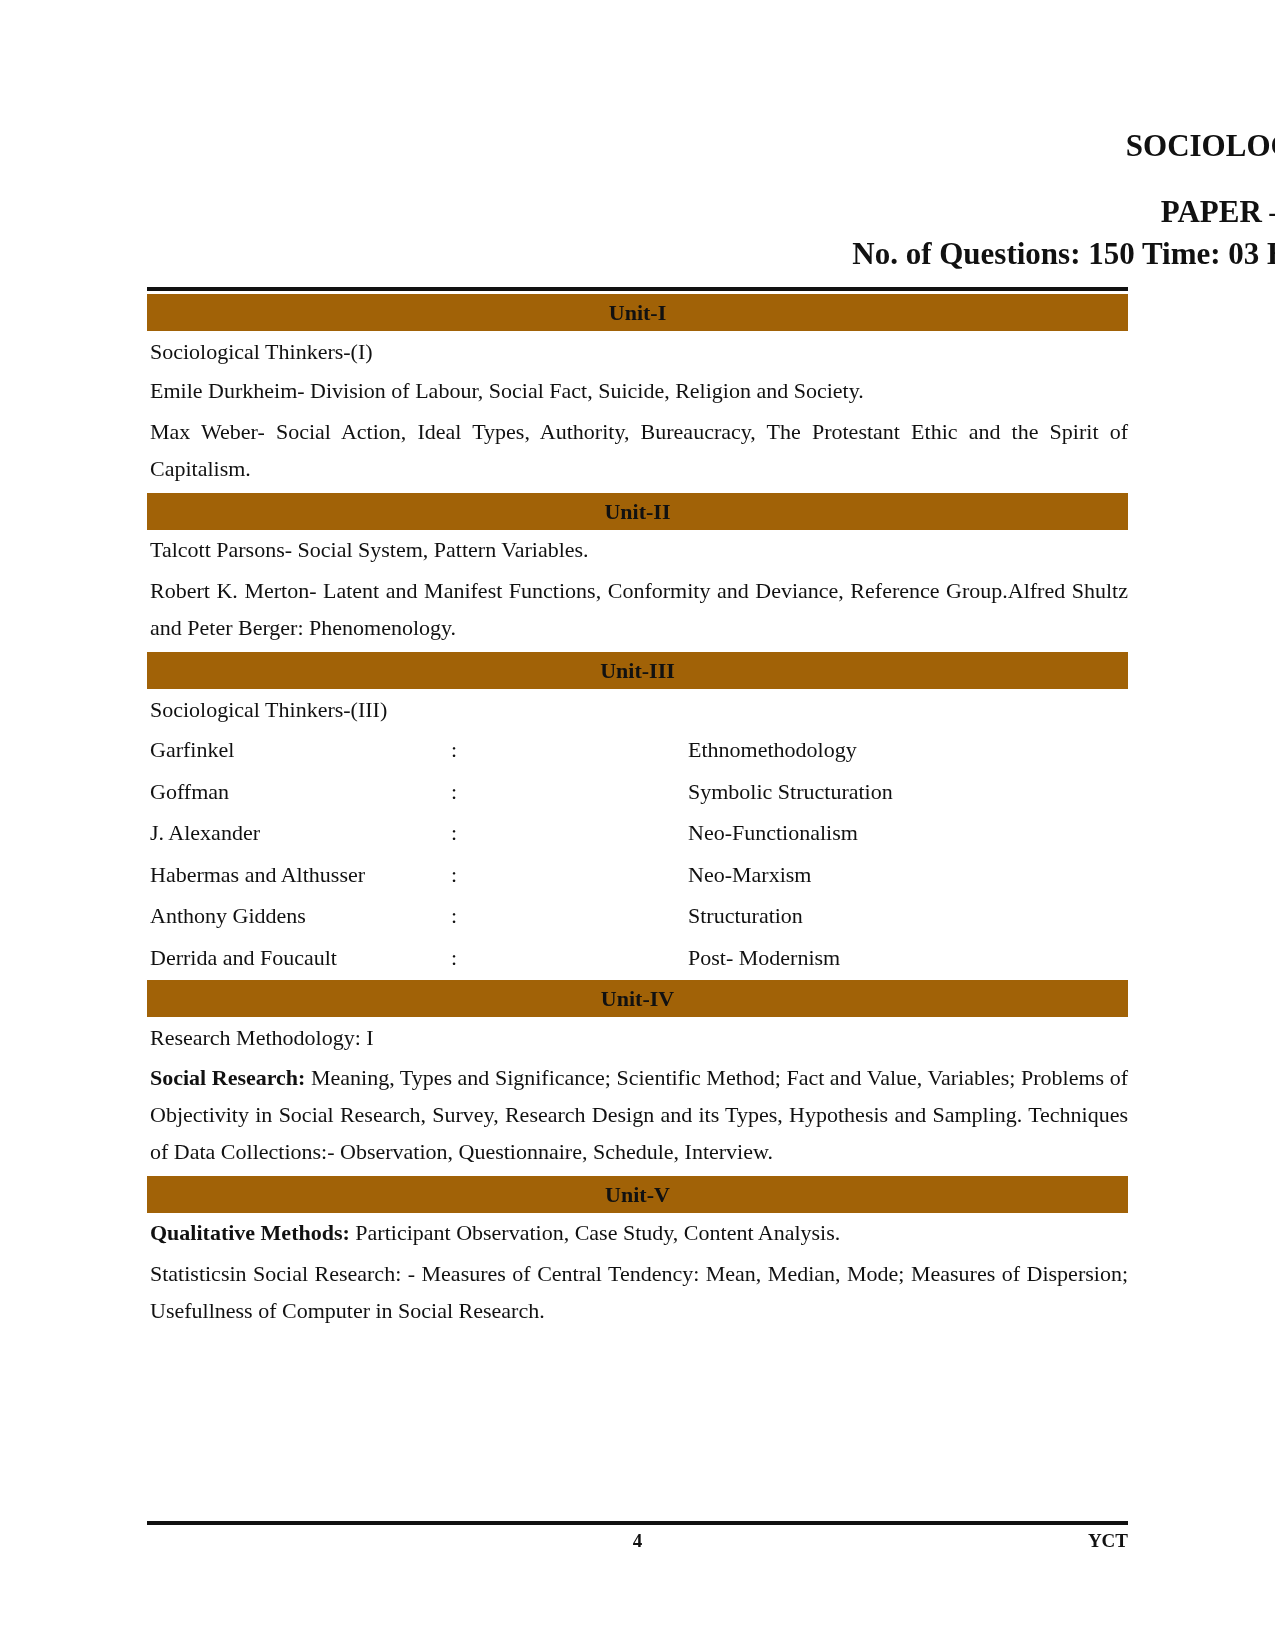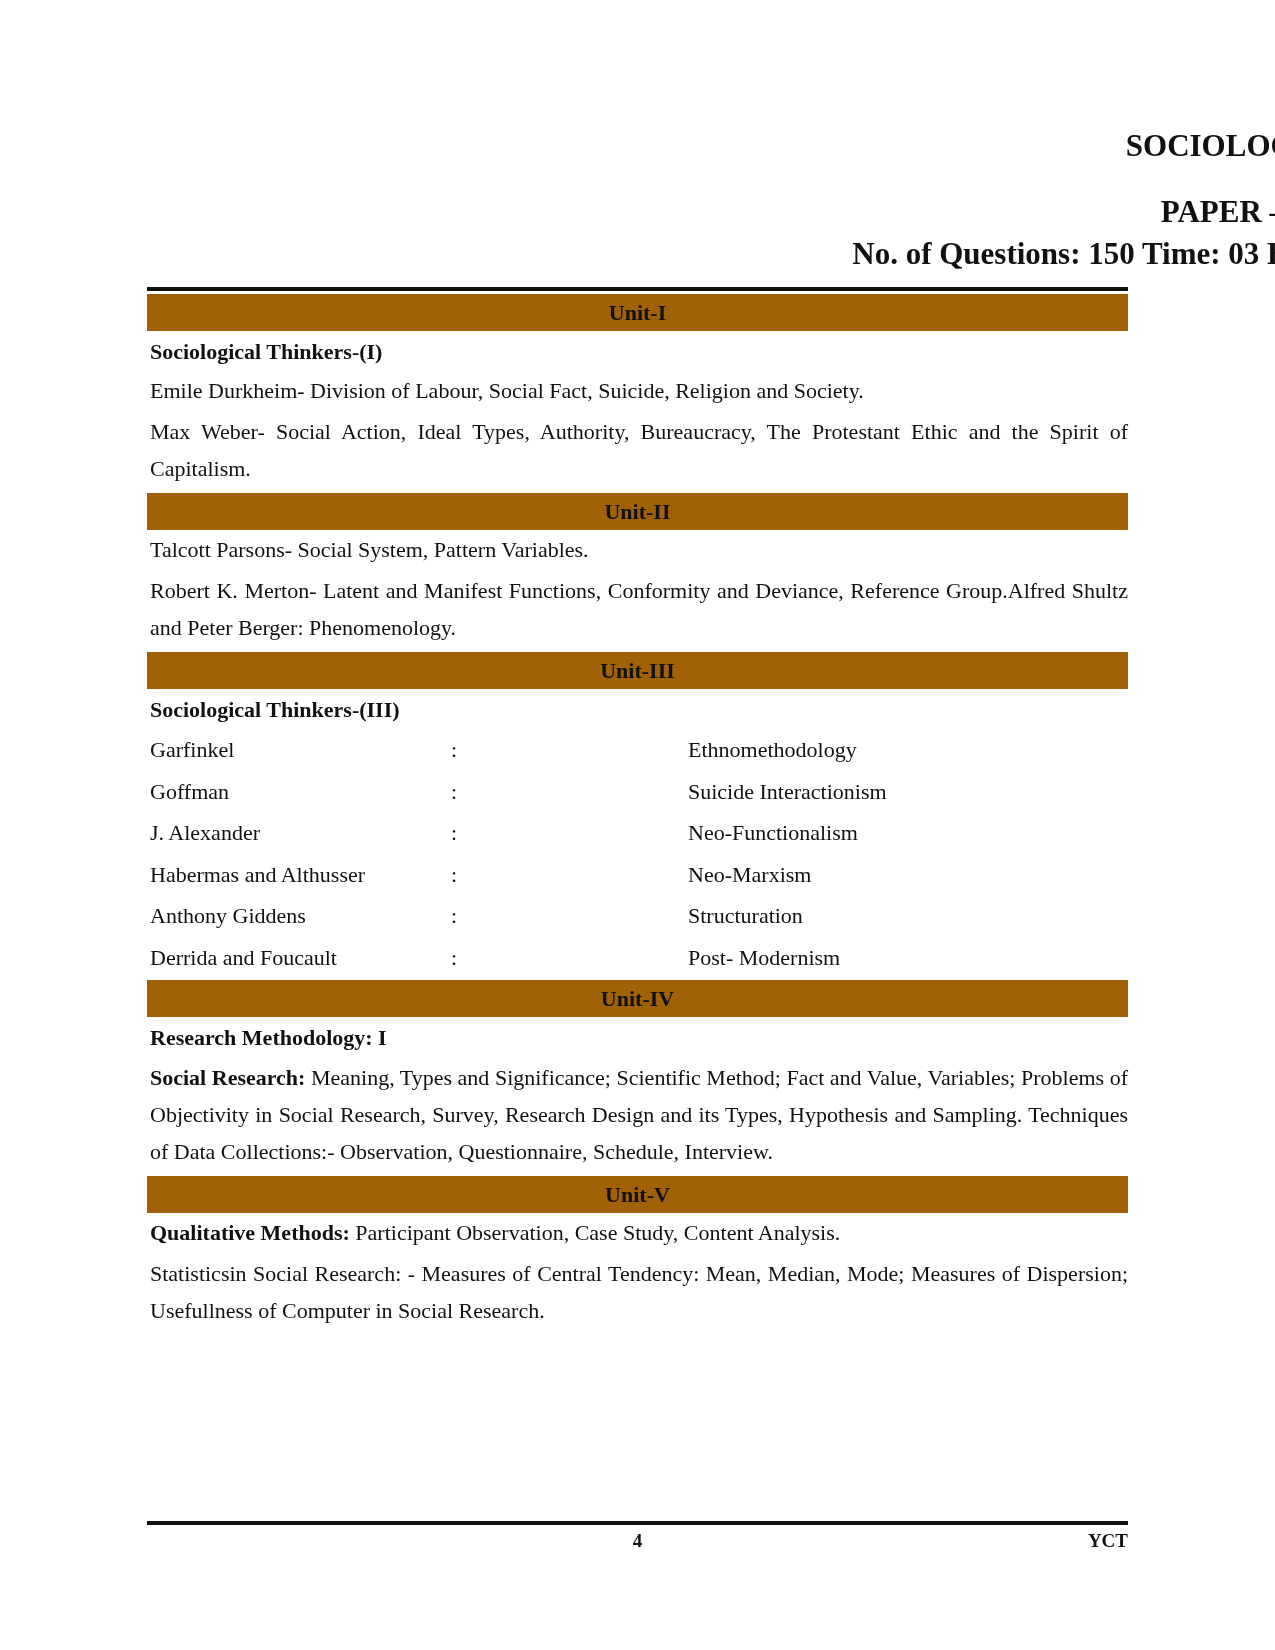--- a/index.html
+++ b/index.html
@@ -9,21 +9,21 @@
   .title { position: absolute; left: 0; width: 1275px; text-align: right; font-weight: bold; margin: 0; padding-left: 42px; }
   .t1 { top: 128px; font-size: 31px; }
   .t2 { top: 194px; font-size: 31px; }
   .t3 { top: 236px; font-size: 31px; }
   .rule { position: absolute; left: 147px; width: 981px; height: 4px; background: #111; }
   .rule-top { top: 287px; }
   .rule-bottom { top: 1521px; }
   .content { position: absolute; left: 147px; top: 294px; width: 981px; }
   .band { background: #a16207; height: 37px; line-height: 37px; text-align: center;
           font-weight: bold; font-size: 22px; margin: 0; }
-  .heading { font-weight: bold; font-size: 22px; margin: 0; padding-left: 3px; height: 40px; line-height: 42px; }
+  .heading { font-weight: normal; font-size: 22px; margin: 0; padding-left: 3px; height: 40px; line-height: 42px; }
   .para { font-size: 22px; line-height: 37px; margin: 0 0 4px 0; padding-left: 3px; text-align: justify; }
   .para.single { line-height: 40px; margin: 0; }
   .lead { font-weight: bold; }
   .thinkers { margin: 0; padding: 0; list-style: none; }
   .thinker-row { position: relative; height: 41.5px; line-height: 41.5px; font-size: 22px; }
   .thinker-name { position: absolute; left: 3px; }
   .thinker-colon { position: absolute; left: 304px; }
   .thinker-school { position: absolute; left: 517px; margin-left: 24px; }
   .footer-num { position: absolute; top: 1530px; left: 0; width: 1275px; text-align: center; font-weight: bold; font-size: 19px; }
   .footer-brand { position: absolute; top: 1530px; right: 147px; font-weight: bold; font-size: 19px; }
@@ -58,21 +58,21 @@
       <div class="heading">Sociological Thinkers-(III)</div>
       <ul class="thinkers">
         <li class="thinker-row">
           <span class="thinker-name">Garfinkel</span>
           <span class="thinker-colon">:</span>
           <span class="thinker-school">Ethnomethodology</span>
         </li>
         <li class="thinker-row">
           <span class="thinker-name">Goffman</span>
           <span class="thinker-colon">:</span>
-          <span class="thinker-school">Suicide Interactionism</span>
+          <span class="thinker-school">Symbolic Structuration</span>
         </li>
         <li class="thinker-row">
           <span class="thinker-name">J. Alexander</span>
           <span class="thinker-colon">:</span>
           <span class="thinker-school">Neo-Functionalism</span>
         </li>
         <li class="thinker-row">
           <span class="thinker-name">Habermas and Althusser</span>
           <span class="thinker-colon">:</span>
           <span class="thinker-school">Neo-Marxism</span>

